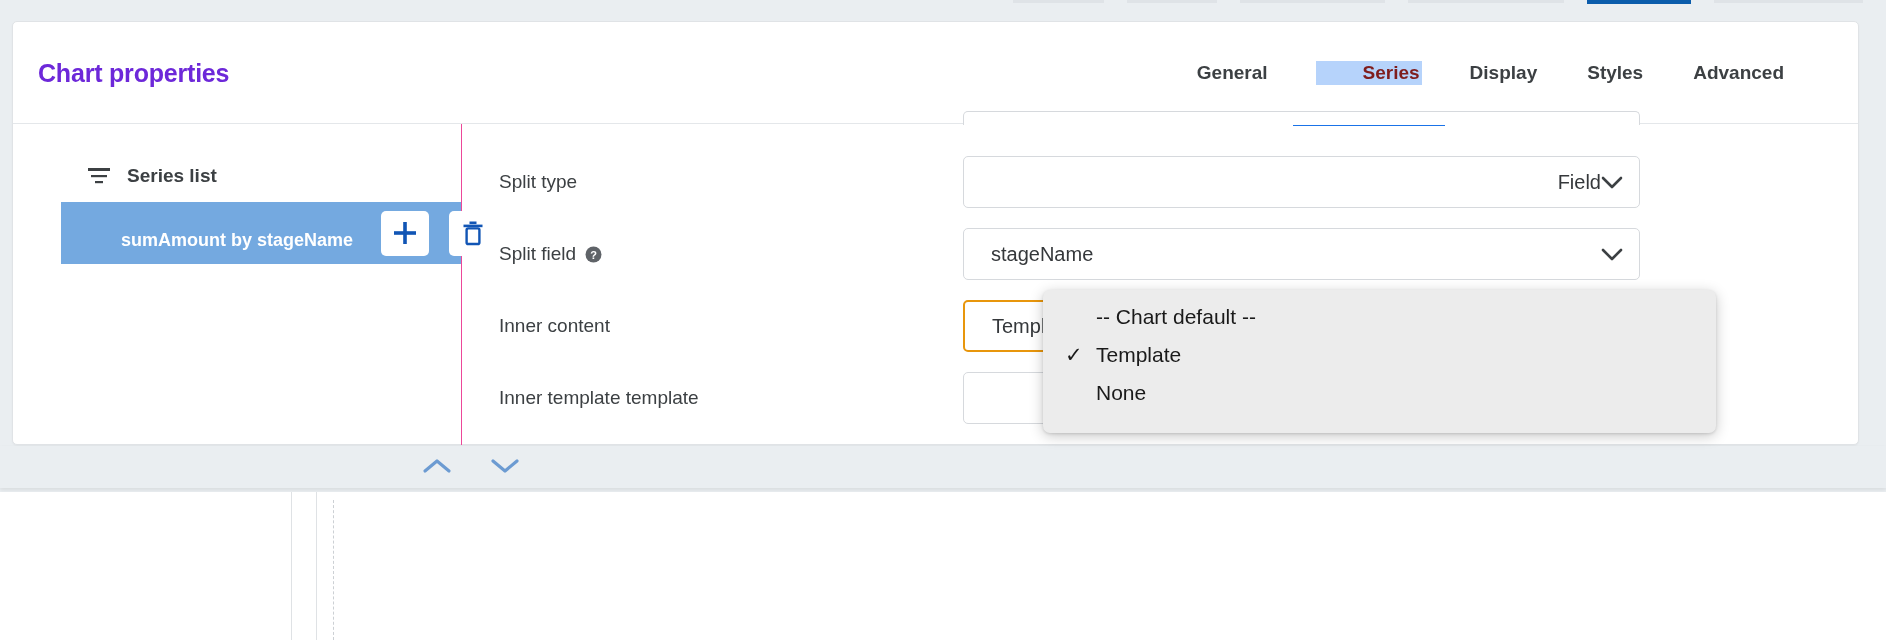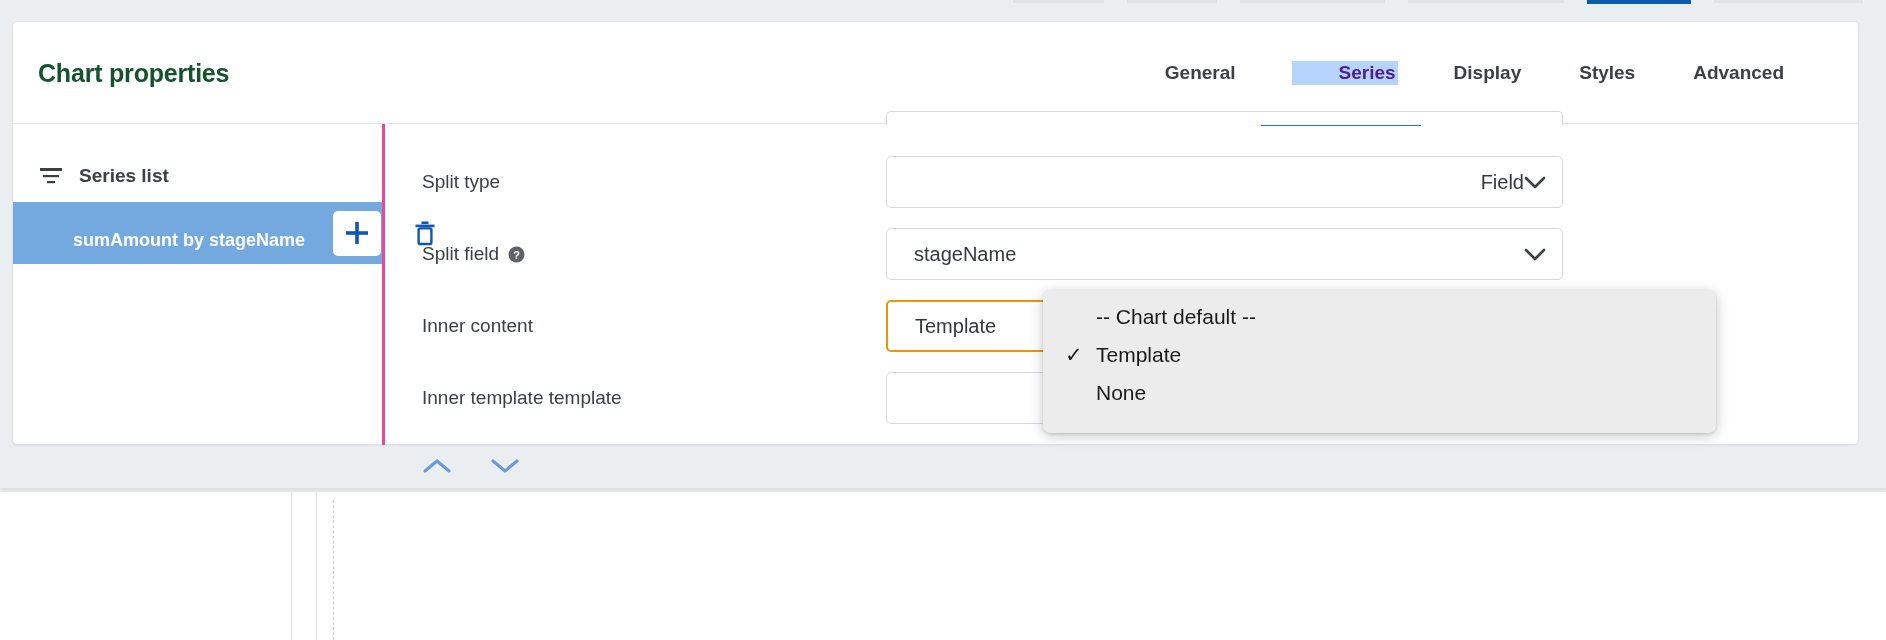--- a/index.html
+++ b/index.html
@@ -67,21 +67,21 @@
     display: flex;
     align-items: center;
   }
   .dialog-title {
     position: absolute;
     left: 25px;
     top: 50%;
     transform: translateY(-50%);
     font-size: 25px;
     font-weight: bold;
-    color: #14532d;
+    color: #6d28d9;
     letter-spacing: -0.2px;
   }
 
   .tabs {
     position: absolute;
     right: 49px;
     top: 0;
     height: 102px;
     display: flex;
     align-items: center;
@@ -91,47 +91,48 @@
     font-size: 19px;
     font-weight: bold;
     color: #3c4043;
     padding: 0 23px;
     height: 102px;
     display: flex;
     align-items: center;
     cursor: pointer;
     white-space: nowrap;
   }
-  .tab .tab-label { display: inline-block; padding: 1px 2px; margin-left: 8px; }
+  .tab .tab-label { display: inline-block; padding: 1px 2px; }
   .tab.active .tab-label {
-    color: #4c1d95;
+    color: #7f1d1d;
     background: #b6d3fb;
     padding-left: 47px;
   }
   .tab.active::after {
     content: "";
     position: absolute;
     left: 0; right: 0;
     bottom: -2px;
     height: 3px;
     background: #1a73e8;
   }
 
   
   .dialog-body {
     display: flex;
     height: 321px;
   }
 
   
   .left-panel {
-    width: 372px;
-    border-right: 3px solid #ec4899;
+    width: 449px;
+    border-right: 1px solid #ec4899;
     flex: none;
     position: relative;
+    padding-left: 48px;
   }
   .series-list-head {
     display: flex;
     align-items: center;
     gap: 16px;
     padding: 26px 0 0 26px;
     height: 78px;
   }
   .series-list-head .label {
     font-size: 19px;

